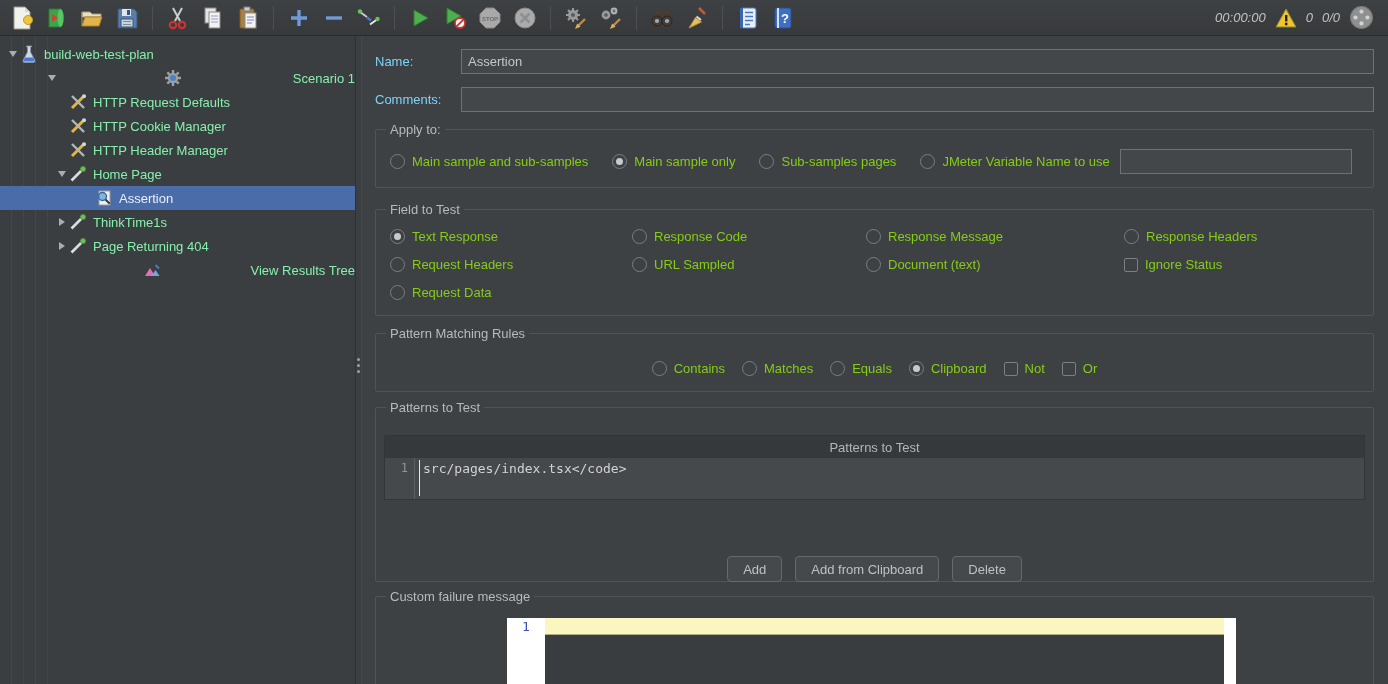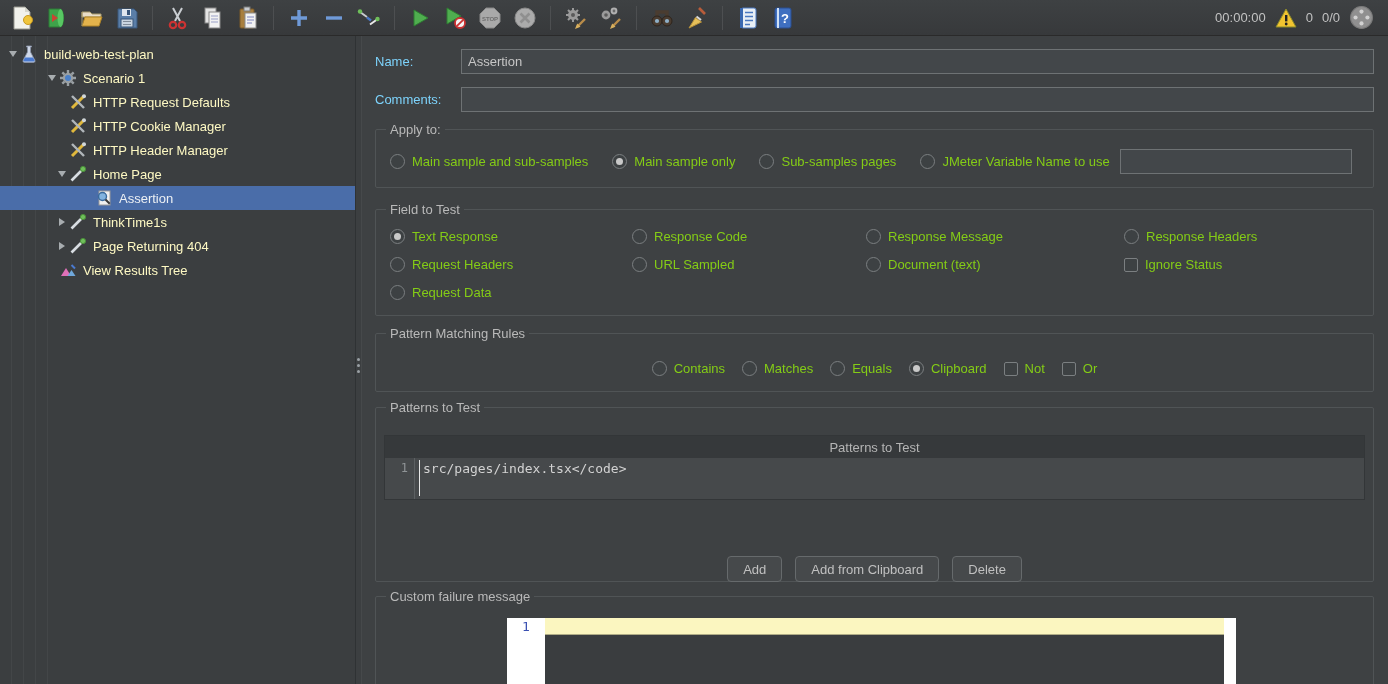--- a/index.html
+++ b/index.html
@@ -7,31 +7,31 @@
   #app{position:relative;width:1388px;height:684px;overflow:hidden;
        background:#3c3f41;font-family:"Liberation Sans",sans-serif;color:#bcbcbc;}
 
   
   .toolbar{position:absolute;left:0;top:0;width:1388px;height:36px;
            background:linear-gradient(#3e4143,#37393b);border-bottom:1px solid #2a2a2a;
            display:flex;align-items:center;padding:0 10px;gap:11px;}
   .tb-btn{width:24px;height:26px;display:flex;align-items:center;justify-content:center;flex:0 0 auto;}
   .tb-sep{width:1px;height:24px;background:#2c2c2c;border-right:1px solid #4d4f51;margin:0 2px;flex:0 0 auto;}
   .tb-right{margin-left:auto;display:flex;align-items:center;gap:9px;font-size:13px;color:#c2c2c2;padding-right:4px;}
-  .tb-right .num{color:#c2c2c2;}
+  .tb-right .num{color:#c2c2c2;font-style:italic;}
 
   
   .tree{position:absolute;left:0;top:36px;width:355px;bottom:0;background:#3b3e40;padding-top:6px;overflow:hidden;}
   .guide{position:absolute;top:0;bottom:0;width:1px;background:rgba(255,255,255,0.045);}
-  .tree-row{position:relative;height:24px;display:flex;align-items:center;font-size:13px;color:#fef9c3;white-space:nowrap;}
+  .tree-row{position:relative;height:24px;display:flex;align-items:center;font-size:13px;color:#86efac;white-space:nowrap;}
   .tree-row .exp{width:14px;display:flex;align-items:center;justify-content:center;flex:0 0 auto;}
   .tree-row .ticon{width:18px;height:18px;margin-right:6px;flex:0 0 auto;display:flex;align-items:center;justify-content:center;}
   .exp-down{width:0;height:0;border-left:4.5px solid transparent;border-right:4.5px solid transparent;border-top:6px solid #a8adb0;}
   .exp-right{width:0;height:0;border-top:4.5px solid transparent;border-bottom:4.5px solid transparent;border-left:6px solid #a8adb0;}
-  .ind0{padding-left:6px;} .ind1{padding-left:45px;} .ind2{padding-left:55px;} .ind3{padding-left:81px;}
+  .ind0{padding-left:6px;} .ind1{padding-left:45px;justify-content:space-between;} .ind2{padding-left:55px;} .ind3{padding-left:81px;}
   .tree-row.on{background:#4a6da9;color:#ecf0f4;}
 
   
   .splitter{position:absolute;left:355px;top:36px;width:7px;bottom:0;background:#3c3f41;
             border-left:1px solid #2f3234;border-right:1px solid #46494b;}
   .splitter .dots{position:absolute;left:1px;top:322px;display:flex;flex-direction:column;gap:3px;}
   .splitter .dots i{width:3px;height:3px;border-radius:50%;background:#9aa0a4;}
 
   
   .main{position:absolute;left:362px;top:36px;right:0;bottom:0;background:#3e4143;

